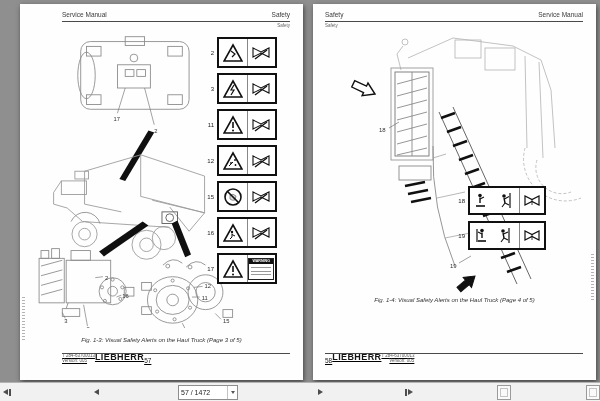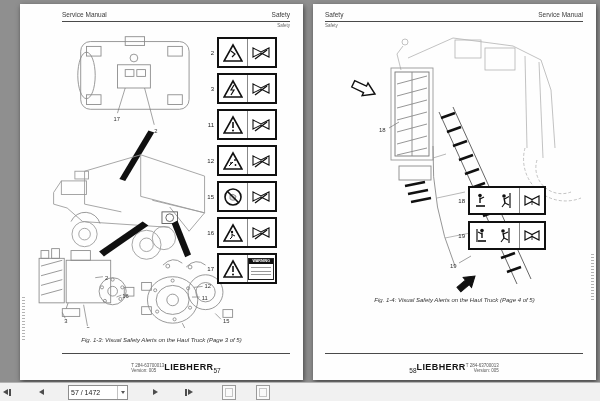--- a/index.html
+++ b/index.html
@@ -14,21 +14,21 @@
   .page-right .hdr{left:12px;right:13px;}
   .subhdr{position:absolute;top:19px;font-size:4.5px;color:#666;}
   .page-left .subhdr{right:13px;}
   .page-right .subhdr{left:12px;}
   .caption{position:absolute;font-size:6px;font-style:italic;color:#333;width:100%;text-align:center;}
   .page-left .caption{top:333px;}
   .page-right .caption{top:293px;}
   .ftr-rule{position:absolute;bottom:26px;border-top:1px solid #4a4a4a;}
   .page-left .ftr-rule{left:42px;right:13px;}
   .page-right .ftr-rule{left:12px;right:13px;}
-  .ftr{position:absolute;bottom:6px;display:flex;align-items:flex-end;justify-content:center;}
+  .ftr{position:absolute;bottom:16px;display:flex;align-items:flex-end;justify-content:flex-start;text-decoration:underline;}
   .page-left .ftr{left:42px;right:13px;}
   .page-right .ftr{left:12px;right:13px;}
   .doccode{font-size:4.5px;color:#555;line-height:1.25;}
   .logo{text-align:center;}
   .logo-bar{width:22px;height:2px;background:#b5b5b5;margin:0 auto 1px;}
   .logo-word{font-size:9px;font-weight:bold;letter-spacing:.4px;color:#141414;}
   .pagenum{font-size:6.5px;color:#222;}
   .spine{position:absolute;width:3px;
     background:repeating-linear-gradient(0deg,#b3b3b3 0 1px,transparent 1px 3px);}
   .labels-col{position:absolute;left:183px;top:33px;display:flex;flex-direction:column;gap:5px;}
@@ -39,21 +39,21 @@
   .lcell{flex:1;display:flex;align-items:center;justify-content:center;height:100%;}
   .ldiv{width:1px;height:100%;background:#888;}
   .hlabels{position:absolute;left:141px;top:182px;display:flex;flex-direction:column;gap:6px;}
   .hrow{display:flex;align-items:center;gap:3px;}
   .hbox{width:74px;height:25px;border:2px solid #101010;background:#fff;display:flex;align-items:center;}
   .warnblock{width:24px;height:20px;border:1px solid #222;display:flex;flex-direction:column;}
   .warnhead{background:#101010;color:#fff;font-size:3.6px;font-weight:bold;text-align:center;line-height:5px;}
   .warnlines{flex:1;padding:1px 2px;display:flex;flex-direction:column;justify-content:space-evenly;}
   .warnlines i{display:block;height:1px;background:#999;}
   .toolbar{position:absolute;left:0;bottom:0;width:600px;height:18px;background:#f1f1f1;
-    border-top:1px solid #b3b3b3;display:flex;align-items:center;justify-content:flex-start;gap:20px;}
+    border-top:1px solid #b3b3b3;display:flex;align-items:center;justify-content:space-between;gap:20px;}
   .tbtn{display:flex;align-items:center;justify-content:center;width:14px;height:13px;gap:1px;cursor:default;}
   .tri-l{width:0;height:0;border-top:3.5px solid transparent;border-bottom:3.5px solid transparent;border-right:5px solid #4d4d4d;}
   .tri-r{width:0;height:0;border-top:3.5px solid transparent;border-bottom:3.5px solid transparent;border-left:5px solid #4d4d4d;}
   .bar{width:1.5px;height:7px;background:#4d4d4d;}
   .pagebox{display:flex;align-items:center;height:13px;background:#fff;border:1px solid #8d8d8d;}
   .pagebox input{border:0;outline:0;width:44px;height:11px;font-size:7px;padding:0 2px;
     font-family:"Liberation Sans",sans-serif;color:#222;background:transparent;}
   .dd{width:9px;height:100%;border-left:1px solid #c2c2c2;display:flex;align-items:center;justify-content:center;}
   .dd-tri{width:0;height:0;border-left:2.5px solid transparent;border-right:2.5px solid transparent;border-top:3.5px solid #555;}
   .viewicon{width:12px;height:13px;border:1px solid #9a9a9a;background:#fafafa;position:relative;}

